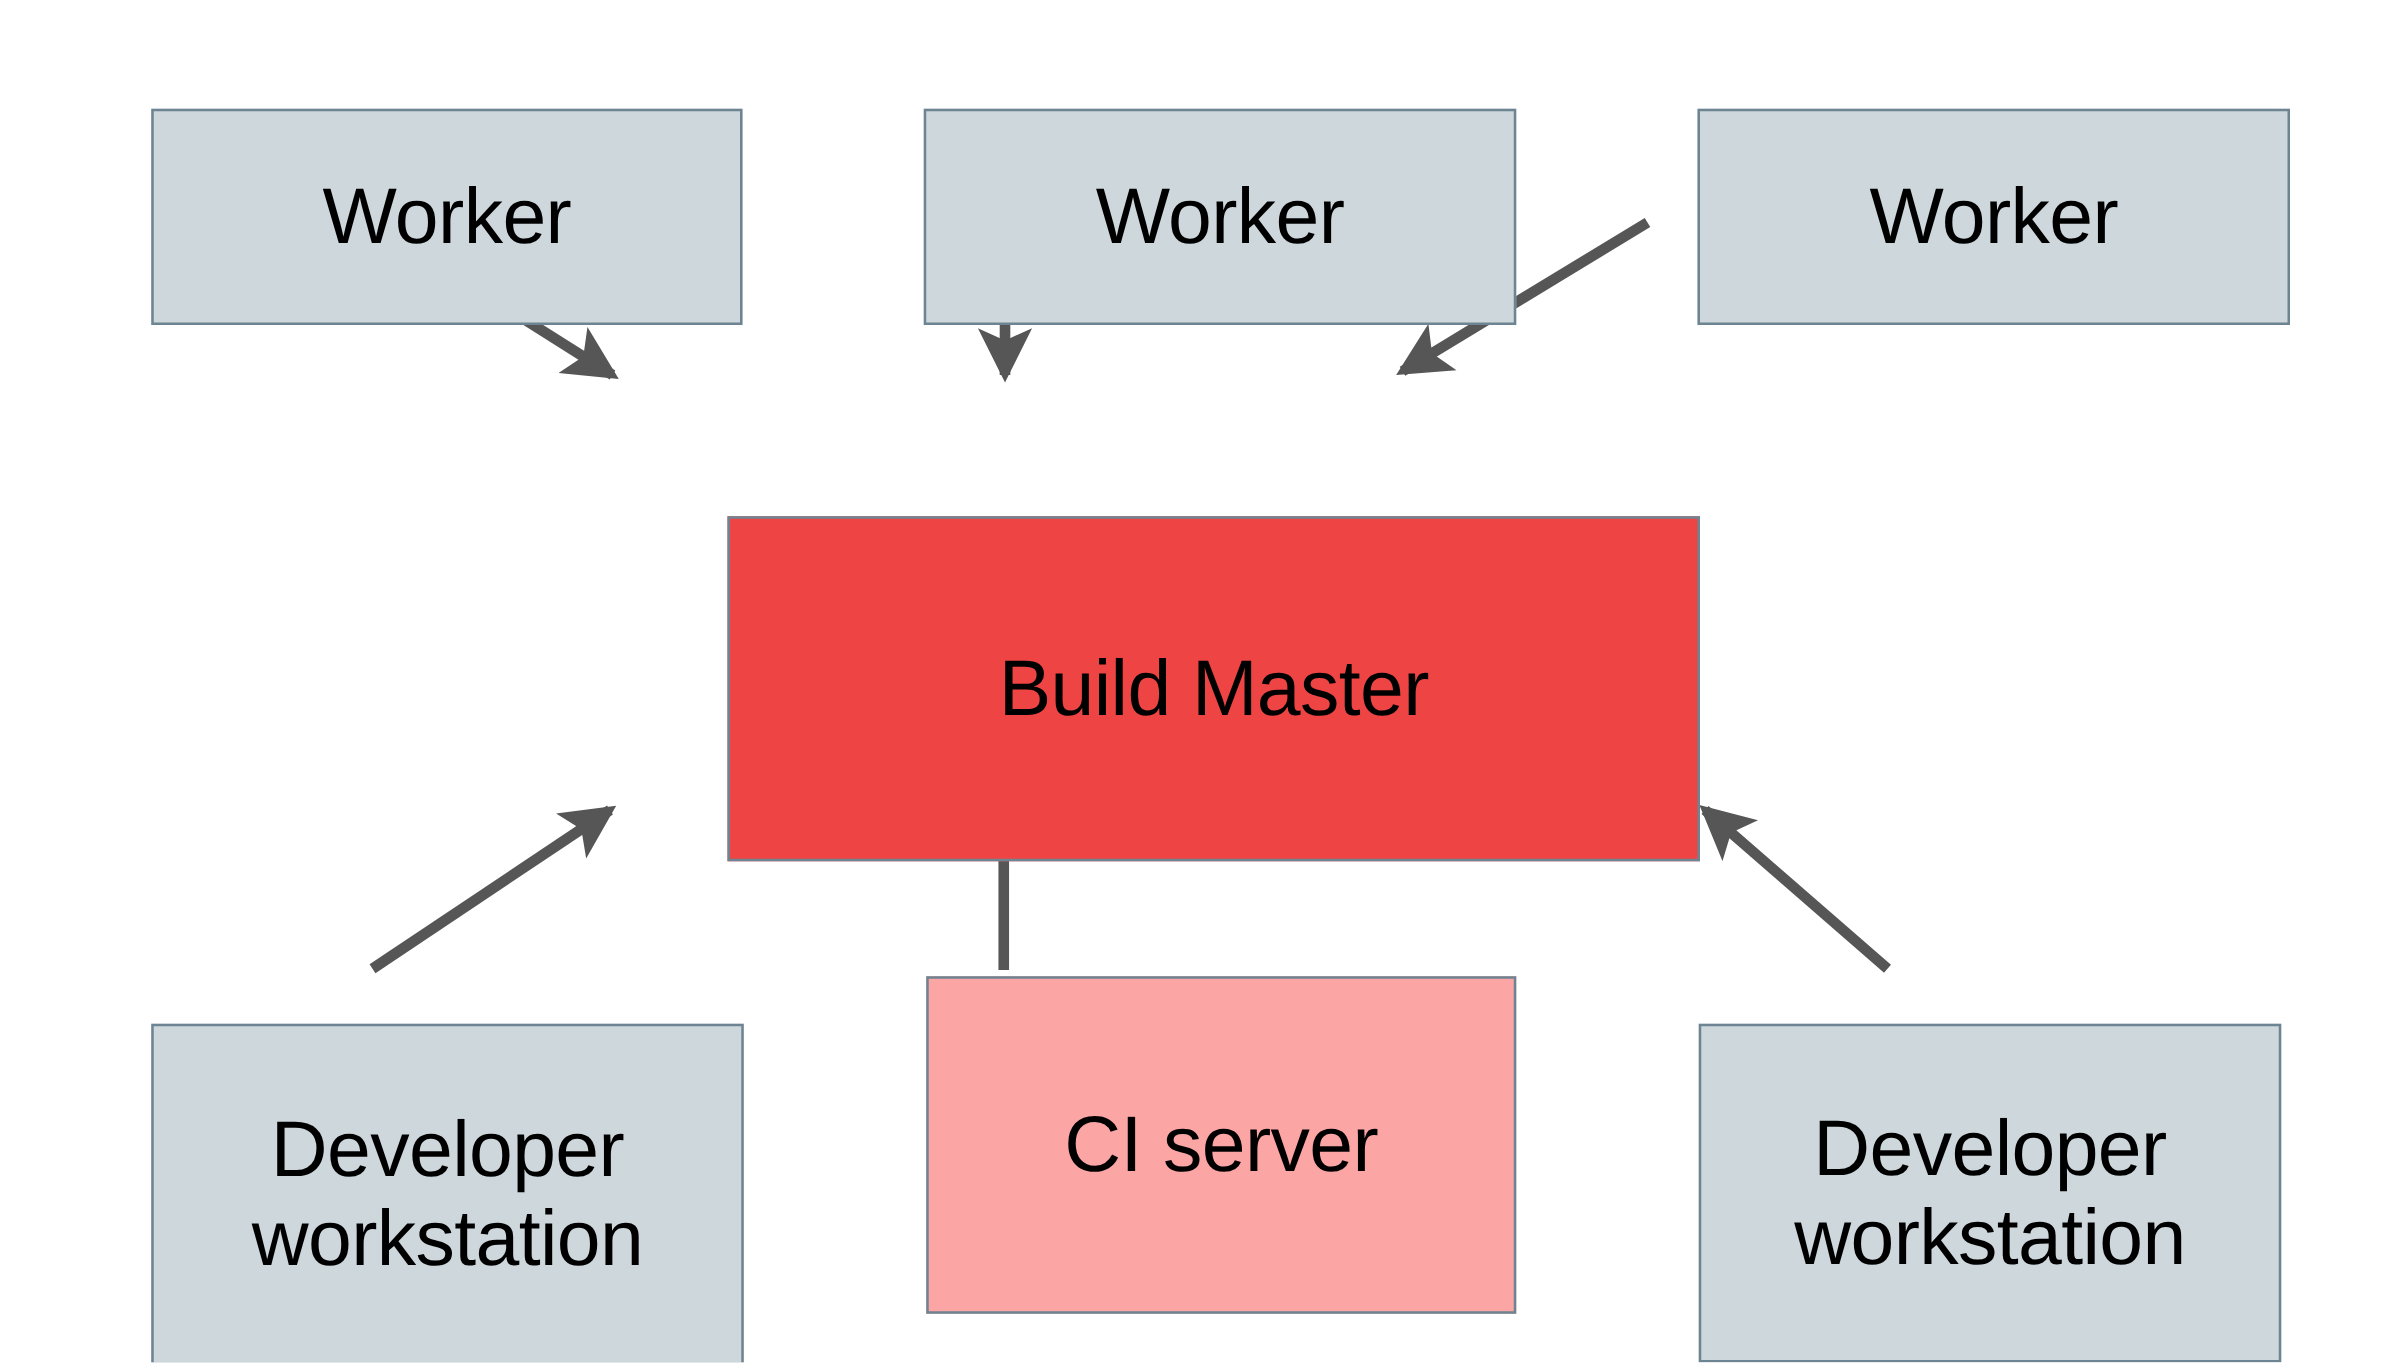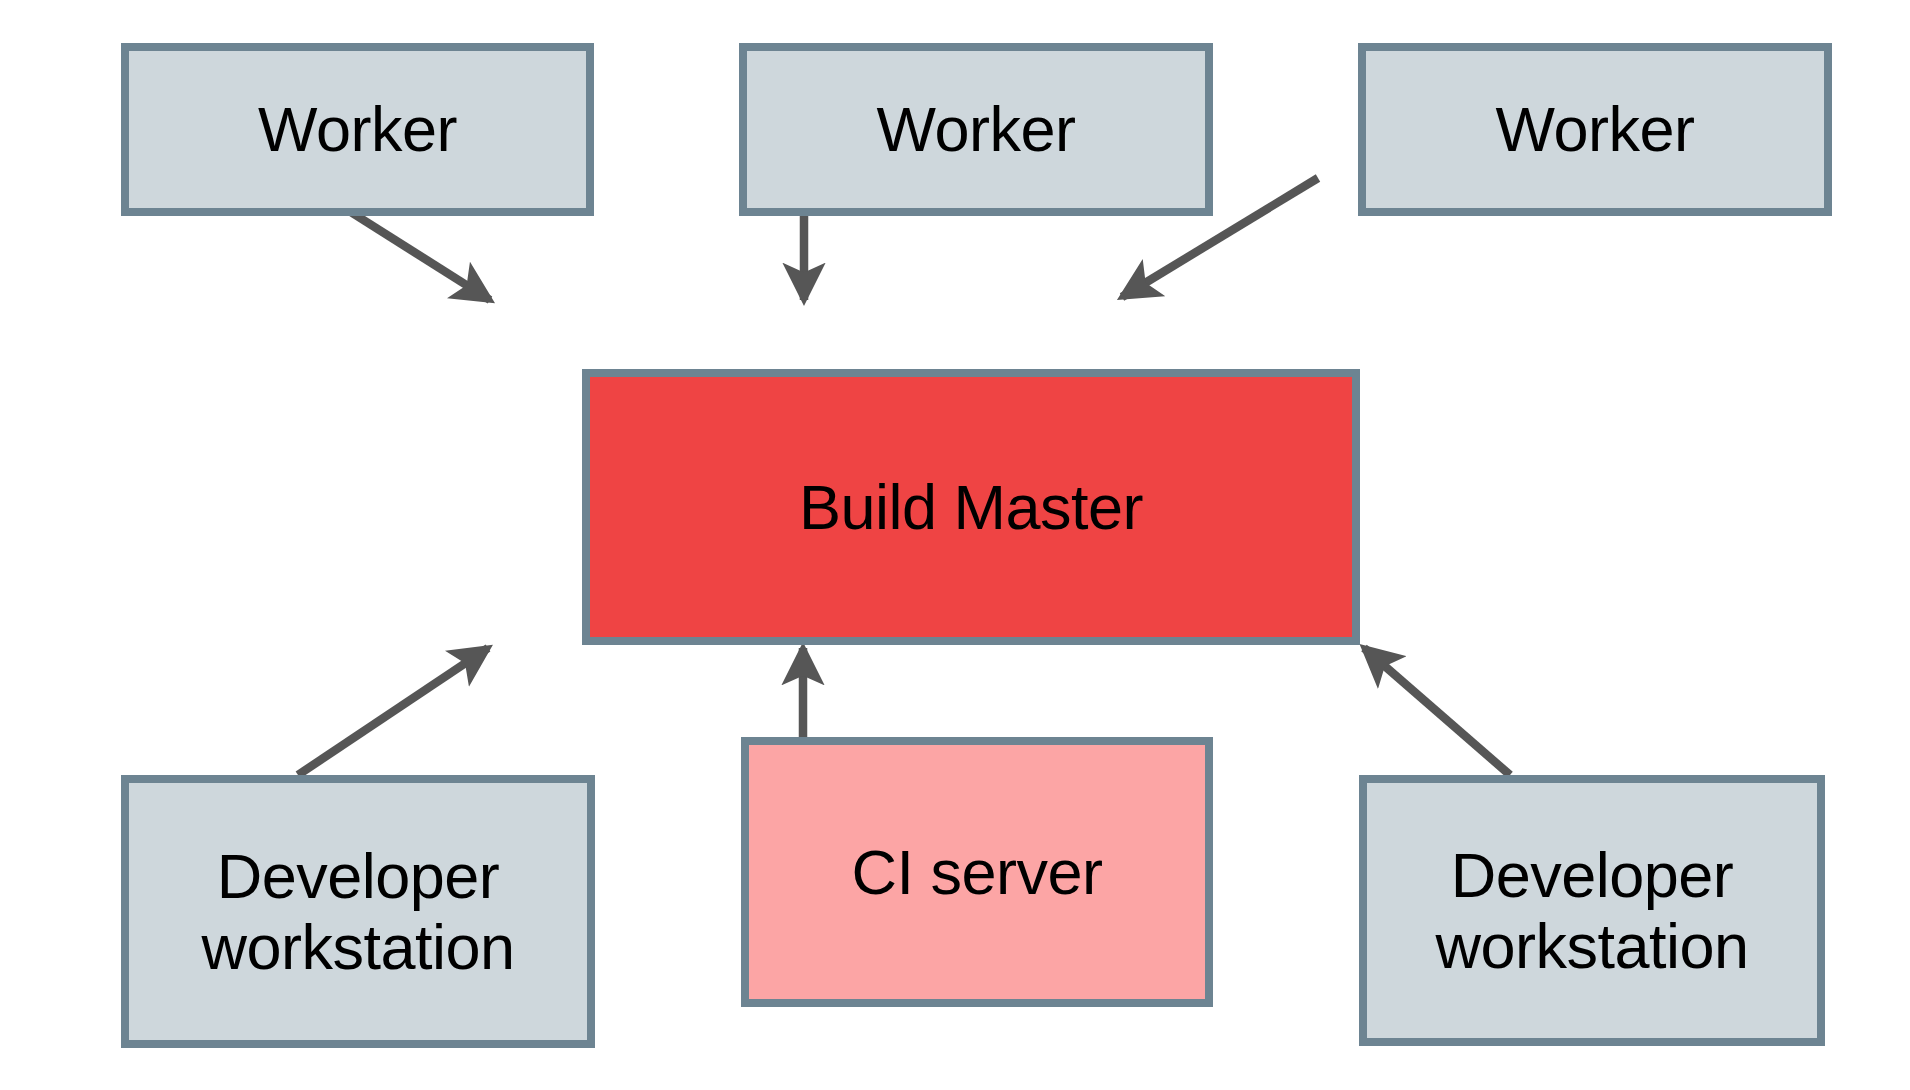--- a/index.html
+++ b/index.html
@@ -12,30 +12,31 @@
     width: 1910px;
     height: 1090px;
     background: #ffffff;
     overflow: hidden;
     font-family: "Liberation Sans", sans-serif;
   }
   .node {
     position: absolute;
     box-sizing: border-box;
     background: #ced7dc;
-    border: 8px solid #14532d;
+    border: 2px solid #14532d;
     display: flex;
     align-items: center;
     justify-content: center;
     text-align: center;
     color: #000000;
     font-weight: 400;
     line-height: 1.12;
     letter-spacing: -0.5px;
     user-select: none;
+    margin-top: 44px;
   }
   .node-label {
     display: block;
     white-space: pre-line;
     padding: 0 6px;
   }
   #edges {
     position: absolute;
     left: 0;
     top: 0;

